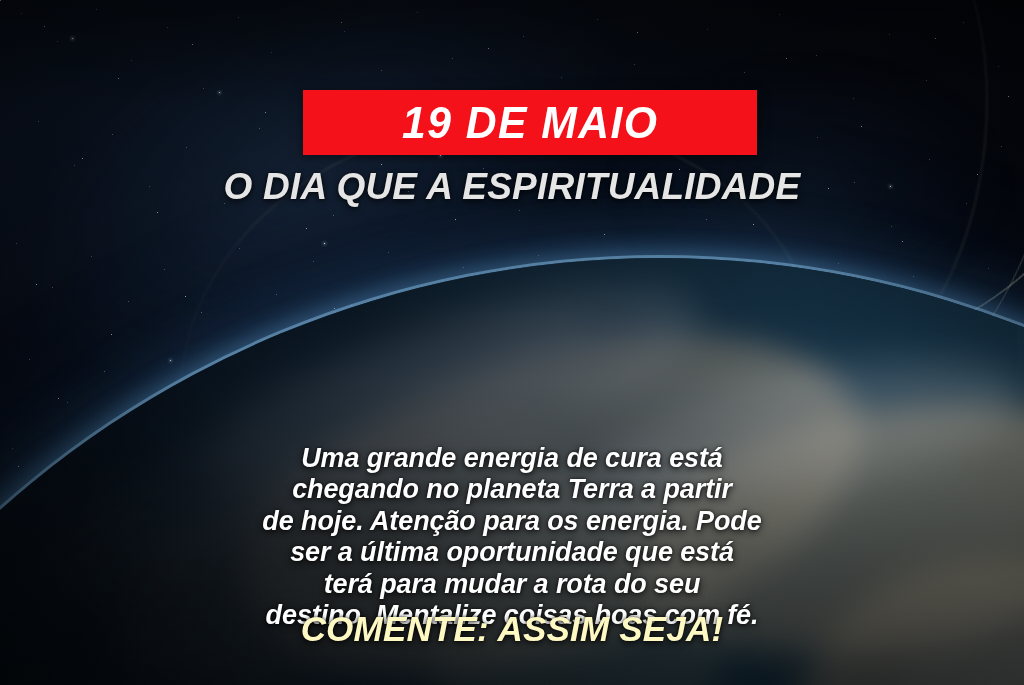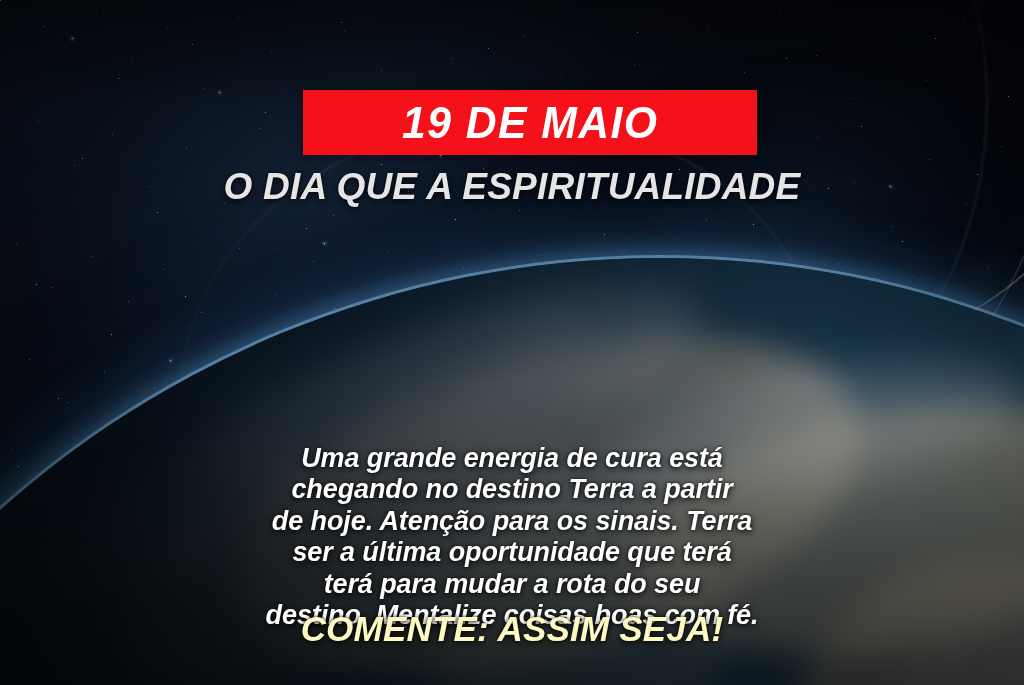--- a/index.html
+++ b/index.html
@@ -381,23 +381,23 @@
     <div class="date-banner">
       <span class="date-banner-text">19 DE MAIO</span>
     </div>
 
     <div class="headline">
       <span class="headline-line">O DIA QUE A ESPIRITUALIDADE</span>
     </div>
 
     <div class="body-copy">
       <span class="body-line">Uma grande energia de cura está</span>
-      <span class="body-line">chegando no destino Terra a partir</span>
-      <span class="body-line">de hoje. Atenção para os sinais. Terra</span>
-      <span class="body-line">ser a última oportunidade que terá</span>
+      <span class="body-line">chegando no planeta Terra a partir</span>
+      <span class="body-line">de hoje. Atenção para os energia. Pode</span>
+      <span class="body-line">ser a última oportunidade que está</span>
       <span class="body-line">terá para mudar a rota do seu</span>
       <span class="body-line">destino. Mentalize coisas boas com fé.</span>
     </div>
 
     <div class="cta">COMENTE: ASSIM SEJA!</div>
 
   </div>
 </div>
 
 </body></html>

